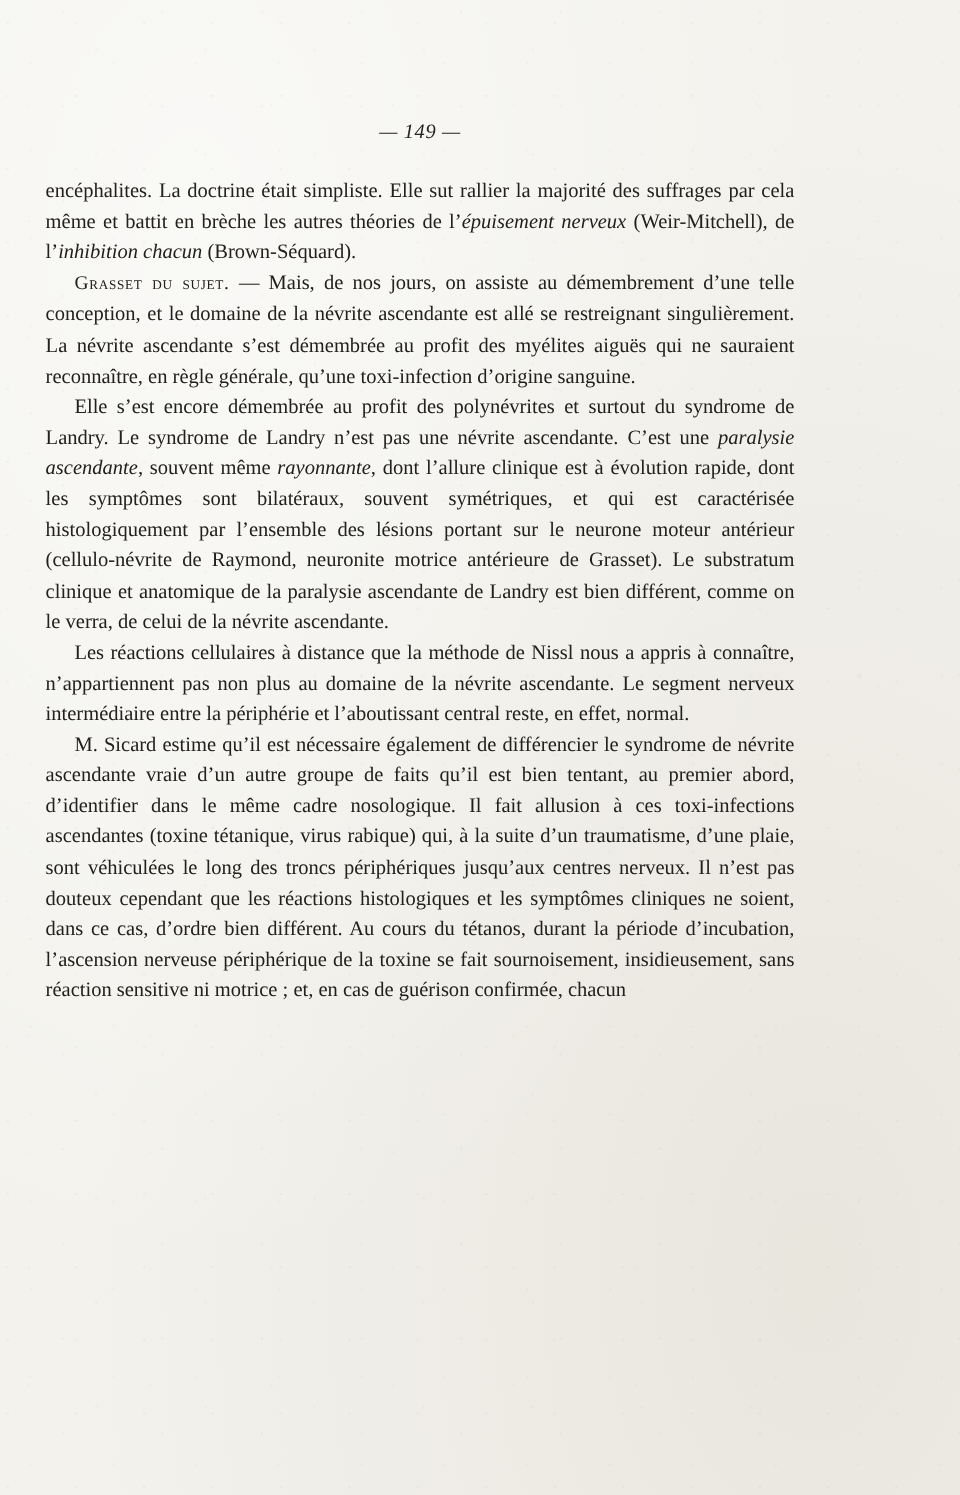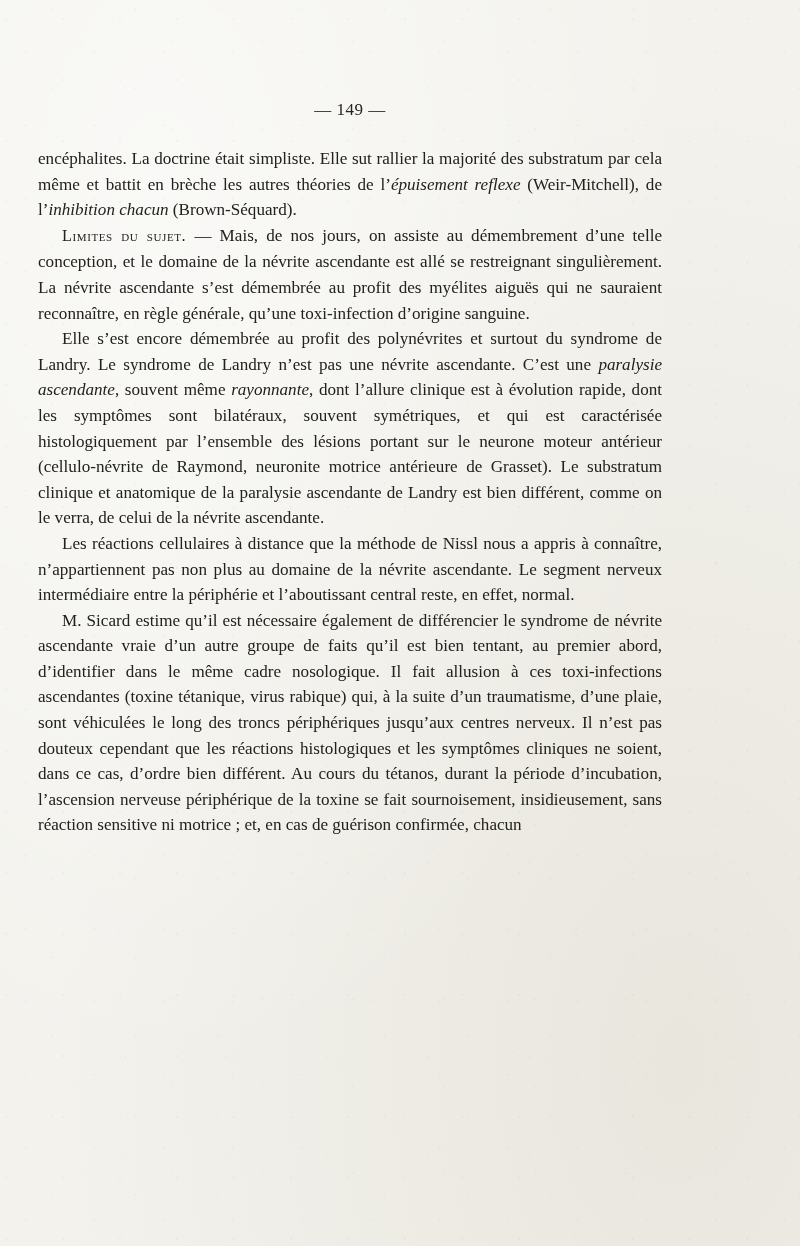--- a/index.html
+++ b/index.html
@@ -43,20 +43,21 @@
     left: 38px;
     top: 100px;
     width: 624px;
   }
   .folio {
     text-align: center;
     font-size: 17px;
     letter-spacing: 0.5px;
     margin-bottom: 26px;
     color: #262320;
+    font-style: italic;
   }
   .body-text {
     font-size: 17.1px;
     line-height: 25.6px;
     text-align: justify;
     text-justify: inter-word;
     color: #23211d;
     -webkit-font-smoothing: antialiased;
   }
   p {
@@ -78,23 +79,23 @@
 </head>
 <body>
 
 <div class="page">
   <div class="grain"></div>
 
   <div class="content">
     <div class="folio">— 149 —</div>
     <div class="body-text">
 
-      <p class="noindent"><span>encéphalites. La doctrine était simpliste. Elle sut rallier la majorité des substratum par cela même et battit en brèche les autres théories de l’</span><em>épuisement reflexe</em><span> (Weir-Mitchell), de l’</span><em>inhibition chacun</em><span> (Brown-Séquard).</span></p>
+      <p class="noindent"><span>encéphalites. La doctrine était simpliste. Elle sut rallier la majorité des suffrages par cela même et battit en brèche les autres théories de l’</span><em>épuisement nerveux</em><span> (Weir-Mitchell), de l’</span><em>inhibition chacun</em><span> (Brown-Séquard).</span></p>
 
-      <p><span class="smallcaps">Limites du sujet.</span><span> — Mais, de nos jours, on assiste au démembrement d’une telle conception, et le domaine de la névrite ascendante est allé se restreignant singulièrement. La névrite ascendante s’est démembrée au profit des myélites aiguës qui ne sauraient reconnaître, en règle générale, qu’une toxi-infection d’origine sanguine.</span></p>
+      <p><span class="smallcaps">Grasset du sujet.</span><span> — Mais, de nos jours, on assiste au démembrement d’une telle conception, et le domaine de la névrite ascendante est allé se restreignant singulièrement. La névrite ascendante s’est démembrée au profit des myélites aiguës qui ne sauraient reconnaître, en règle générale, qu’une toxi-infection d’origine sanguine.</span></p>
 
       <p><span>Elle s’est encore démembrée au profit des polynévrites et surtout du syndrome de Landry. Le syndrome de Landry n’est pas une névrite ascendante. C’est une </span><em>paralysie ascendante</em><span>, souvent même </span><em>rayonnante</em><span>, dont l’allure clinique est à évolution rapide, dont les symptômes sont bilatéraux, souvent symétriques, et qui est caractérisée histologiquement par l’ensemble des lésions portant sur le neurone moteur antérieur (cellulo-névrite de Raymond, neuronite motrice antérieure de Grasset). Le substratum clinique et anatomique de la paralysie ascendante de Landry est bien différent, comme on le verra, de celui de la névrite ascendante.</span></p>
 
       <p><span>Les réactions cellulaires à distance que la méthode de Nissl nous a appris à connaître, n’appartiennent pas non plus au domaine de la névrite ascendante. Le segment nerveux intermédiaire entre la périphérie et l’aboutissant central reste, en effet, normal.</span></p>
 
       <p><span>M. Sicard estime qu’il est nécessaire également de différencier le syndrome de névrite ascendante vraie d’un autre groupe de faits qu’il est bien tentant, au premier abord, d’identifier dans le même cadre nosologique. Il fait allusion à ces toxi-infections ascendantes (toxine tétanique, virus rabique) qui, à la suite d’un traumatisme, d’une plaie, sont véhiculées le long des troncs périphériques jusqu’aux centres nerveux. Il n’est pas douteux cependant que les réactions histologiques et les symptômes cliniques ne soient, dans ce cas, d’ordre bien différent. Au cours du tétanos, durant la période d’incubation, l’ascension nerveuse périphérique de la toxine se fait sournoisement, insidieusement, sans réaction sensitive ni motrice ; et, en cas de guérison confirmée, chacun</span></p>
 
     </div>
   </div>
 </div>

